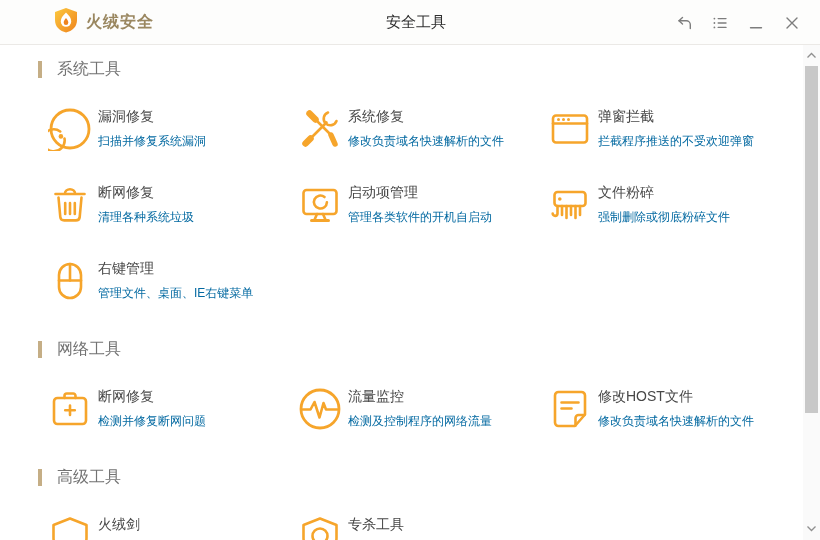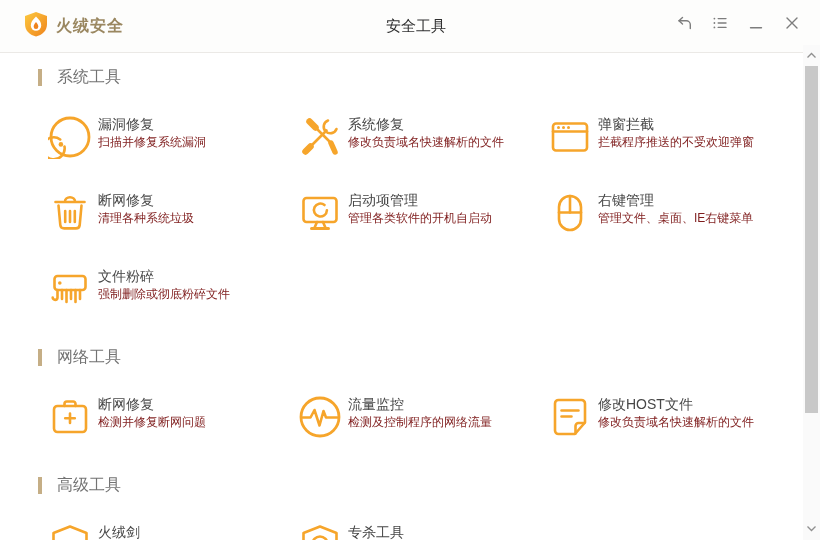--- a/index.html
+++ b/index.html
@@ -1,40 +1,40 @@
 <!DOCTYPE html>
 <html><head>
 <meta charset="utf-8">
 <style>
   * { margin:0; padding:0; box-sizing:border-box; }
   html,body { width:820px; height:540px; overflow:hidden; background:#fff;
               font-family:"Liberation Sans","DejaVu Sans",sans-serif; }
   .window { position:relative; width:820px; height:540px; background:#fff; overflow:hidden; }
 
   
-  .titlebar { position:relative; height:53px; display:flex; align-items:center;
-              background:#fdfdfc; border-bottom:1px solid #ebe9e6; z-index:5; }
+  .titlebar { position:relative; height:45px; display:flex; align-items:center;
+              background:#fdfdfc; border-bottom:1px solid #ebe9e6; z-index:5;padding-left:30px; }
   .brand { display:flex; align-items:center; gap:8px; margin-left:24px; }
   .brand-name { font-size:16px; font-weight:bold; color:#9a8760; letter-spacing:1px; }
   .page-title { position:absolute; left:12px; right:0; text-align:center; font-size:15px;
                 color:#303030; pointer-events:none; }
   .win-controls { position:absolute; right:10px; top:0; height:45px; display:flex; align-items:center; }
   .ctrl { width:36px; height:32px; display:flex; align-items:center; justify-content:center; cursor:pointer; }
 
   
   .content { padding:14px 38px 0 38px; }
   .section { margin-bottom:34px; }
   .section-title { display:flex; align-items:center; gap:15px; font-size:16px;
                    color:#737373; height:20px; margin-bottom:26px; }
   .section-bar { width:4px; height:17px; background:#c5ae86; flex:none; }
   .tool-grid { display:grid; grid-template-columns:250px 250px 260px; row-gap:28px; margin-left:10px; }
   .tool { display:flex; gap:6px; height:48px; align-items:flex-start; cursor:pointer; }
   .tool-icon { width:44px; height:48px; flex:none; display:flex; align-items:center; justify-content:center; }
   .tool-name { font-size:14px; color:#474747; margin-top:3px; }
-  .tool-desc { font-size:12px; color:#7f1d1d; white-space:nowrap; }
+  .tool-desc { font-size:12px; color:#0369a1; margin-top:7px; white-space:nowrap; }
 
   
   .scrollbar { position:absolute; top:45px; right:0; bottom:0; width:17px; background:#fafafa; z-index:6; }
   .sb-btn { position:absolute; left:0; width:17px; height:16px; display:flex;
             align-items:center; justify-content:center; cursor:pointer; }
   .sb-btn.up { top:2px; }
   .sb-btn.down { bottom:4px; }
   .sb-thumb { position:absolute; top:21px; left:2px; width:13px; height:347px;
               background:#c8c8c8; cursor:pointer; }
 </style>
@@ -166,42 +166,42 @@
               </svg>
             </span>
             <div class="tool-text">
               <div class="tool-name">启动项管理</div>
               <div class="tool-desc">管理各类软件的开机自启动</div>
             </div>
           </div>
           <div class="tool">
             <span class="tool-icon">
               <svg viewBox="0 0 44 44" width="44" height="44" fill="none" stroke="#f6a52b" stroke-width="2.6" stroke-linecap="round" stroke-linejoin="round">
-                <rect x="11" y="5" width="22" height="34" rx="11"></rect>
-                <path d="M11,21.5 H33"></path>
-                <path d="M22,5 V21.5"></path>
-              </svg>
-            </span>
-            <div class="tool-text">
-              <div class="tool-name">右键管理</div>
-              <div class="tool-desc">管理文件、桌面、IE右键菜单</div>
-            </div>
-          </div>
-          <div class="tool">
-            <span class="tool-icon">
-              <svg viewBox="0 0 44 44" width="44" height="44" fill="none" stroke="#f6a52b" stroke-width="2.6" stroke-linecap="round" stroke-linejoin="round">
                 <rect x="6.5" y="9" width="31" height="14" rx="3"></rect>
                 <circle cx="11.8" cy="16" r="1.8" fill="#f6a52b" stroke="none"></circle>
                 <path d="M14,23 v9 M18.5,23 v12 M23,23 v9 M27.5,23 v12 M32,23 v9"></path>
                 <path d="M9.5,23 v7.5 a2.4,2.4 0 0 1 -4.8,0"></path>
               </svg>
             </span>
             <div class="tool-text">
               <div class="tool-name">文件粉碎</div>
               <div class="tool-desc">强制删除或彻底粉碎文件</div>
+            </div>
+          </div>
+          <div class="tool">
+            <span class="tool-icon">
+              <svg viewBox="0 0 44 44" width="44" height="44" fill="none" stroke="#f6a52b" stroke-width="2.6" stroke-linecap="round" stroke-linejoin="round">
+                <rect x="11" y="5" width="22" height="34" rx="11"></rect>
+                <path d="M11,21.5 H33"></path>
+                <path d="M22,5 V21.5"></path>
+              </svg>
+            </span>
+            <div class="tool-text">
+              <div class="tool-name">右键管理</div>
+              <div class="tool-desc">管理文件、桌面、IE右键菜单</div>
             </div>
           </div>
         </div>
       </section>
       <section class="section">
         <div class="section-title">
           <span class="section-bar"></span>
           <span>网络工具</span>
         </div>
         <div class="tool-grid">

